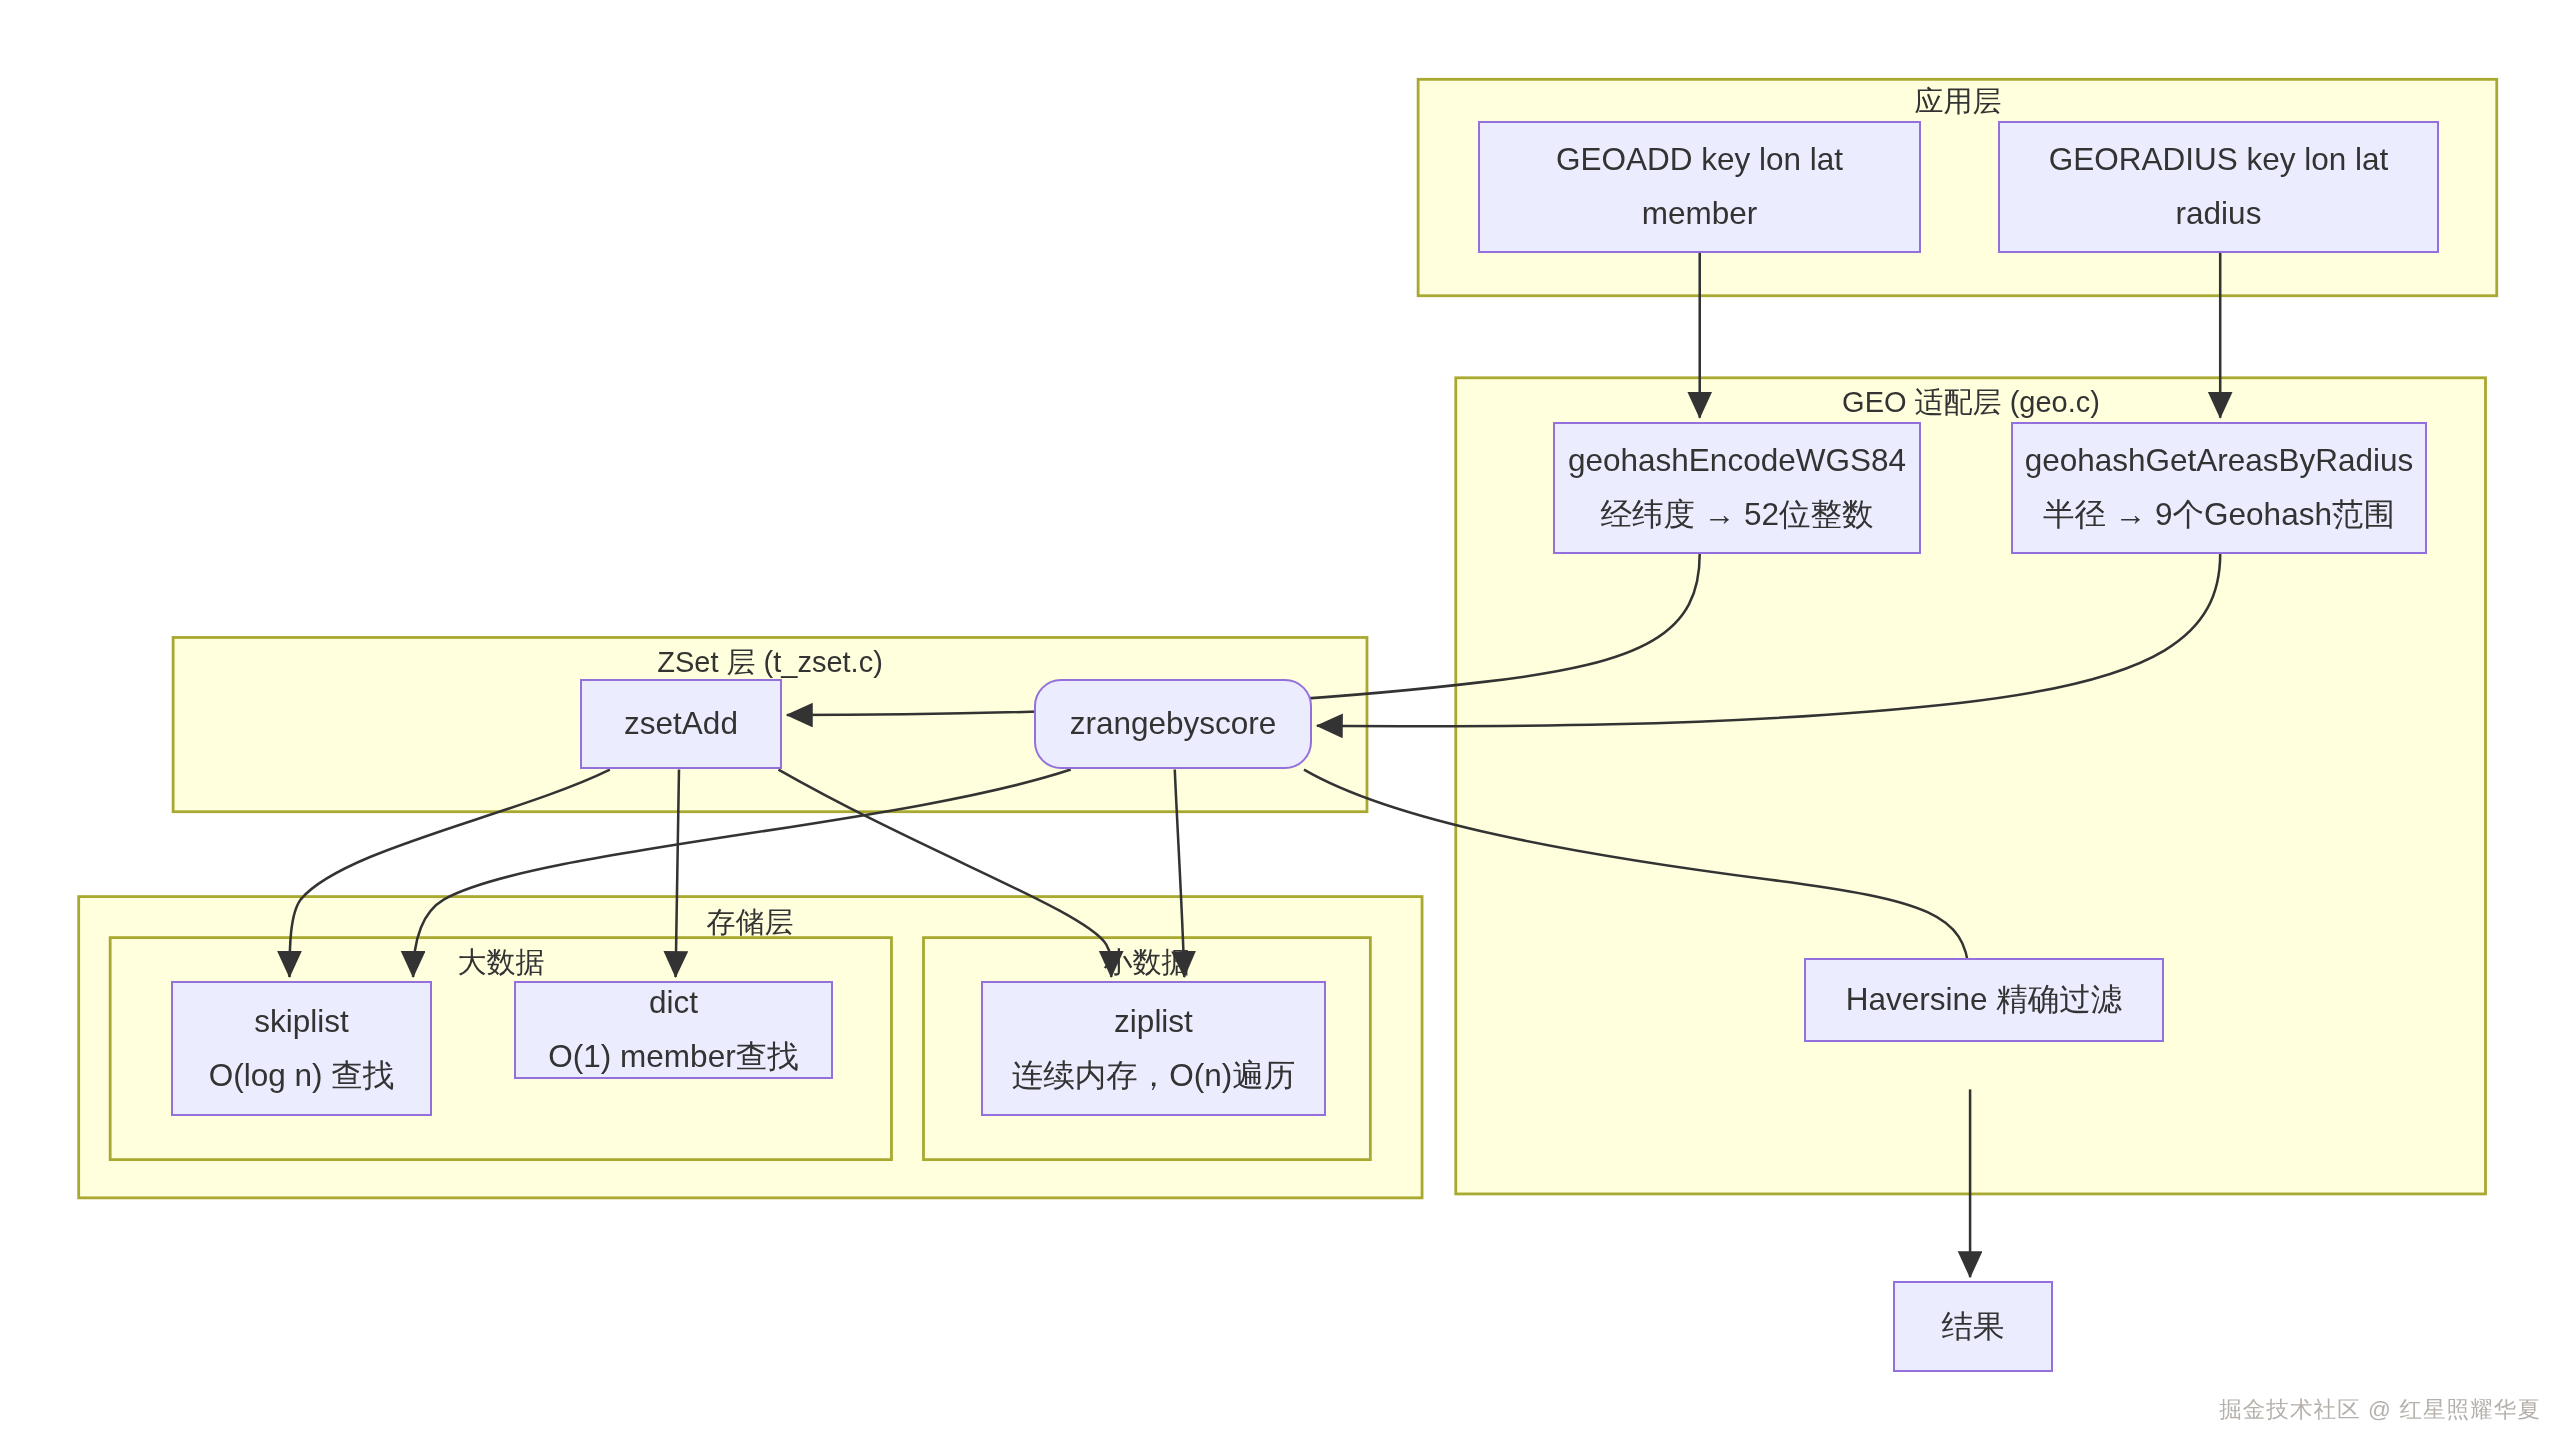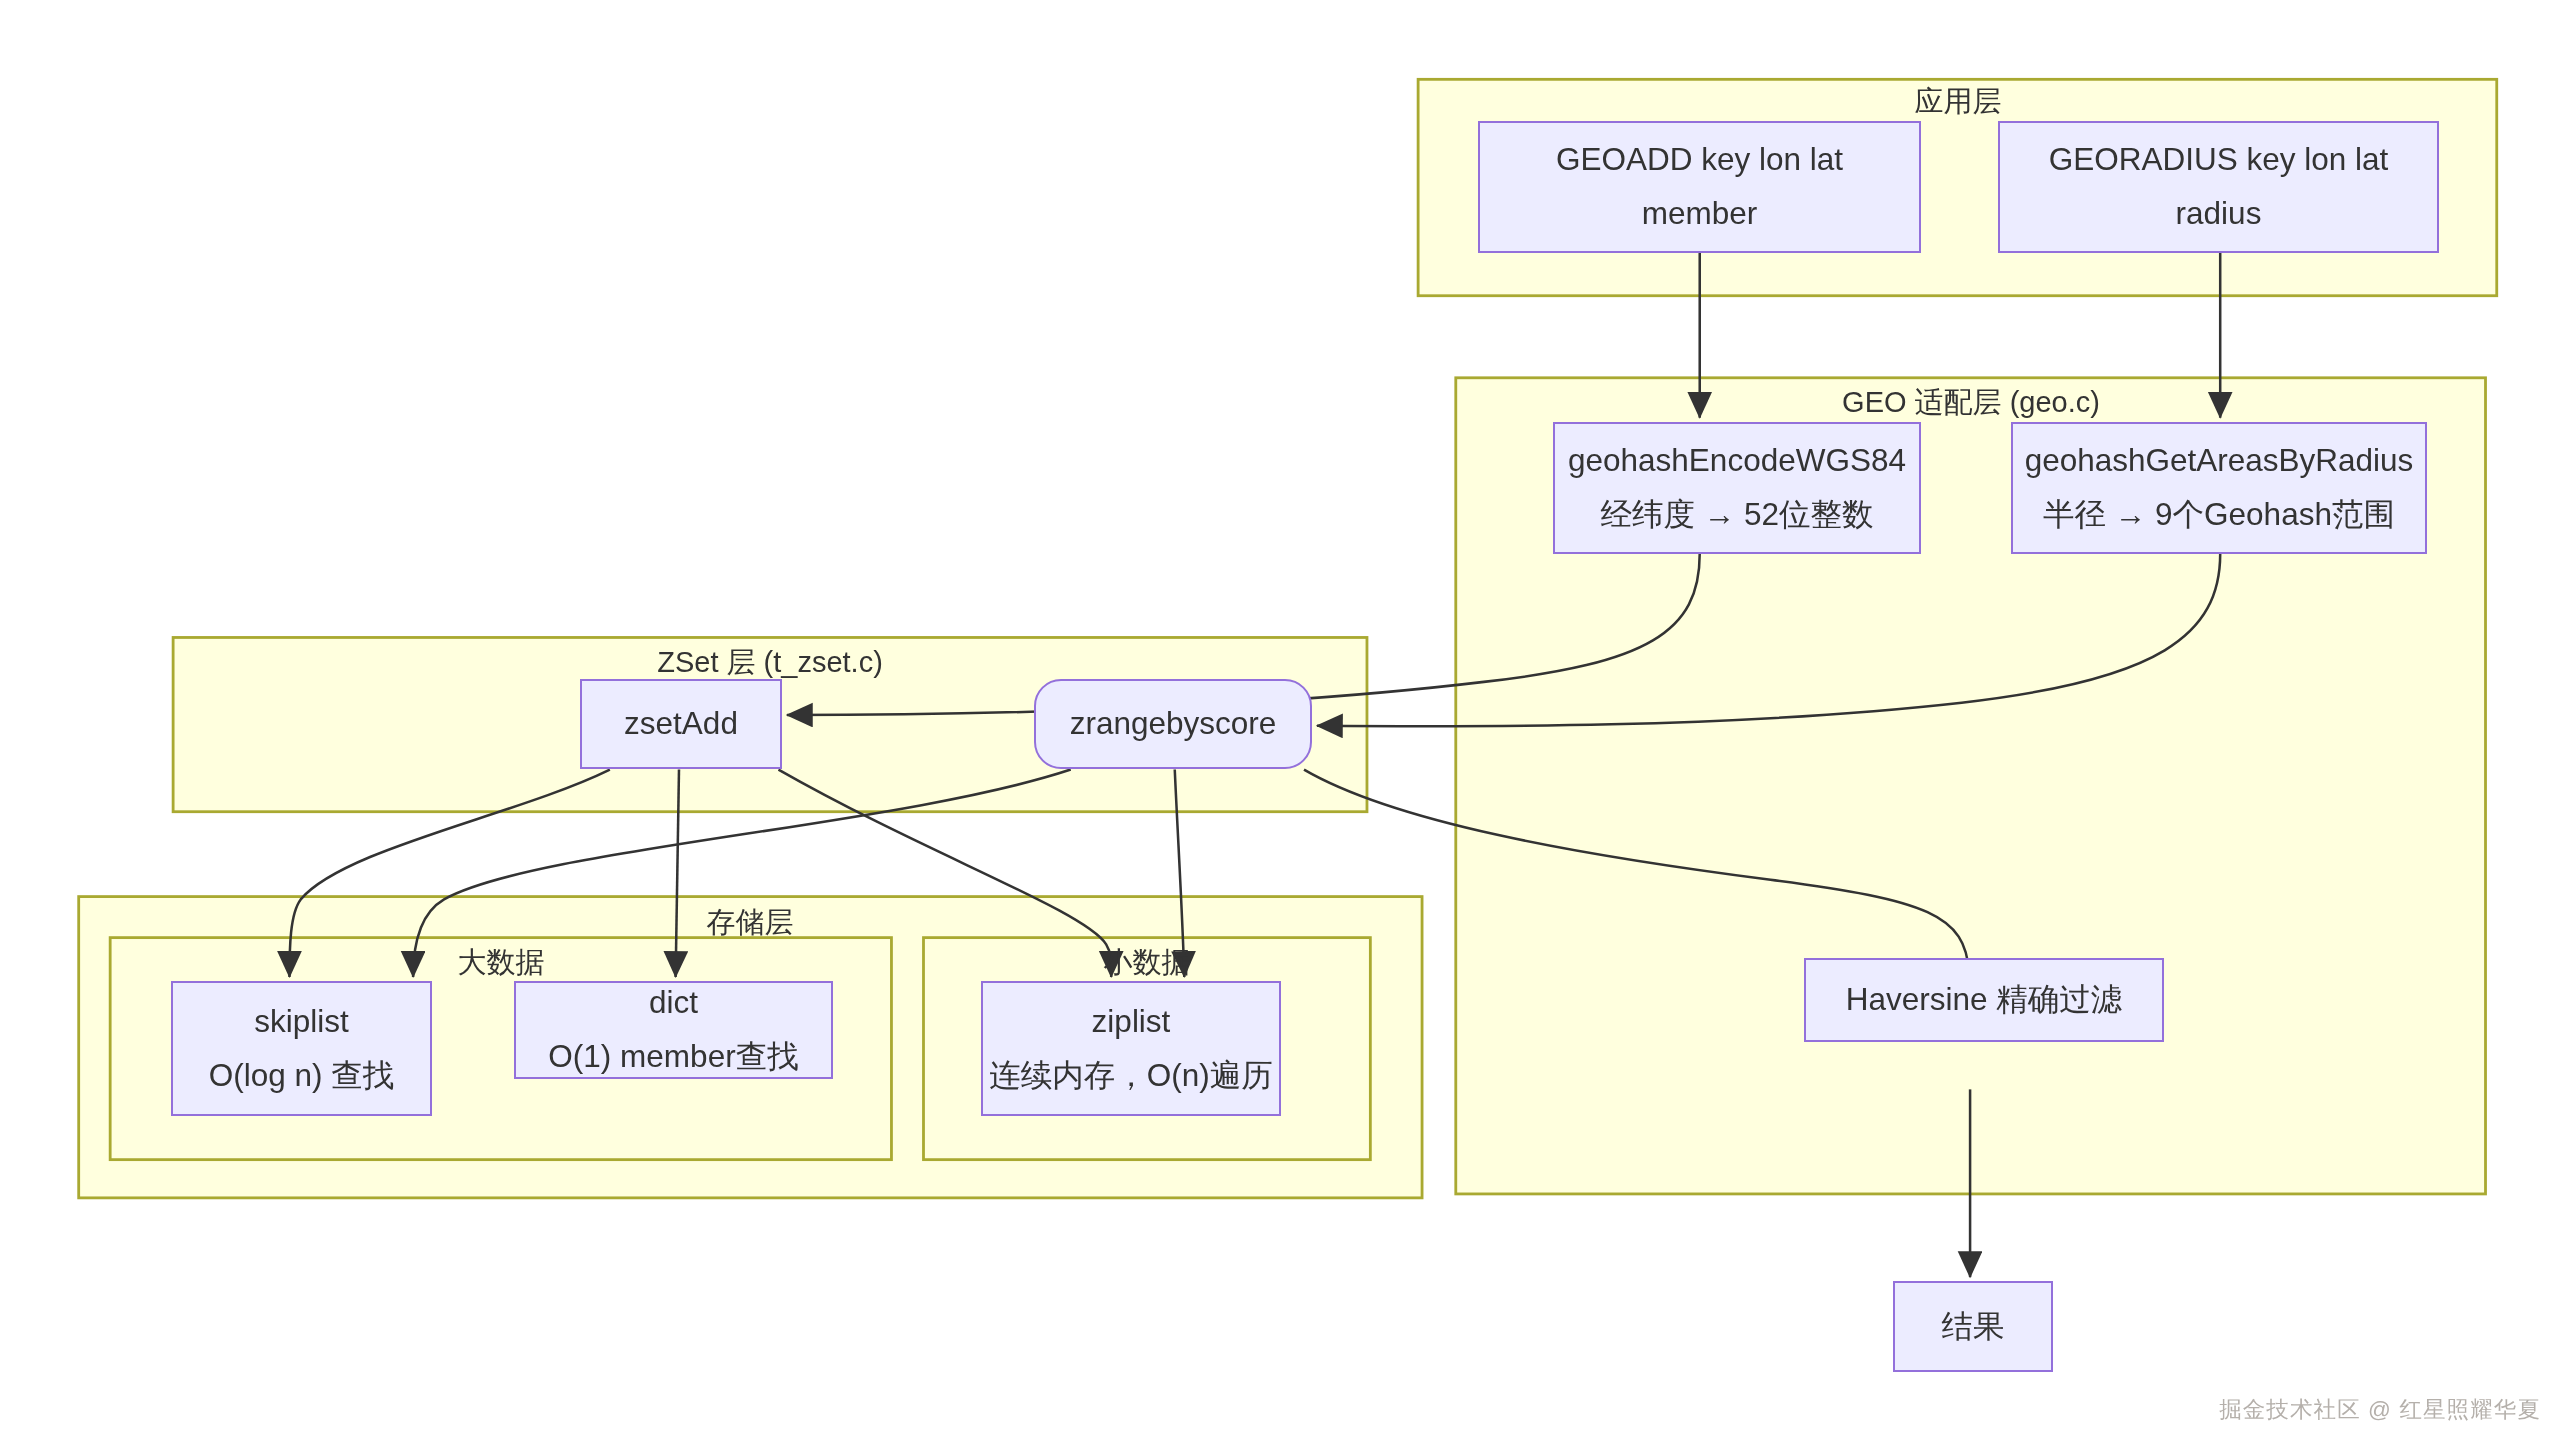--- a/index.html
+++ b/index.html
@@ -103,21 +103,21 @@
     <span>zrangebyscore</span>
   </div>
   <div class="node" style="left:171px; top:981px; width:261px; height:135px;">
     <span>skiplist</span>
     <span>O(log n) 查找</span>
   </div>
   <div class="node" style="left:514px; top:981px; width:319px; height:98px;">
     <span>dict</span>
     <span>O(1) member查找</span>
   </div>
-  <div class="node" style="left:981px; top:981px; width:300px; height:135px;">
+  <div class="node" style="left:981px; top:981px; width:345px; height:135px;">
     <span>ziplist</span>
     <span>连续内存，O(n)遍历</span>
   </div>
   <div class="node" style="left:1804px; top:958px; width:360px; height:84px;">
     <span>Haversine 精确过滤</span>
   </div>
   <div class="node" style="left:1893px; top:1281px; width:160px; height:91px;">
     <span>结果</span>
   </div>
 

